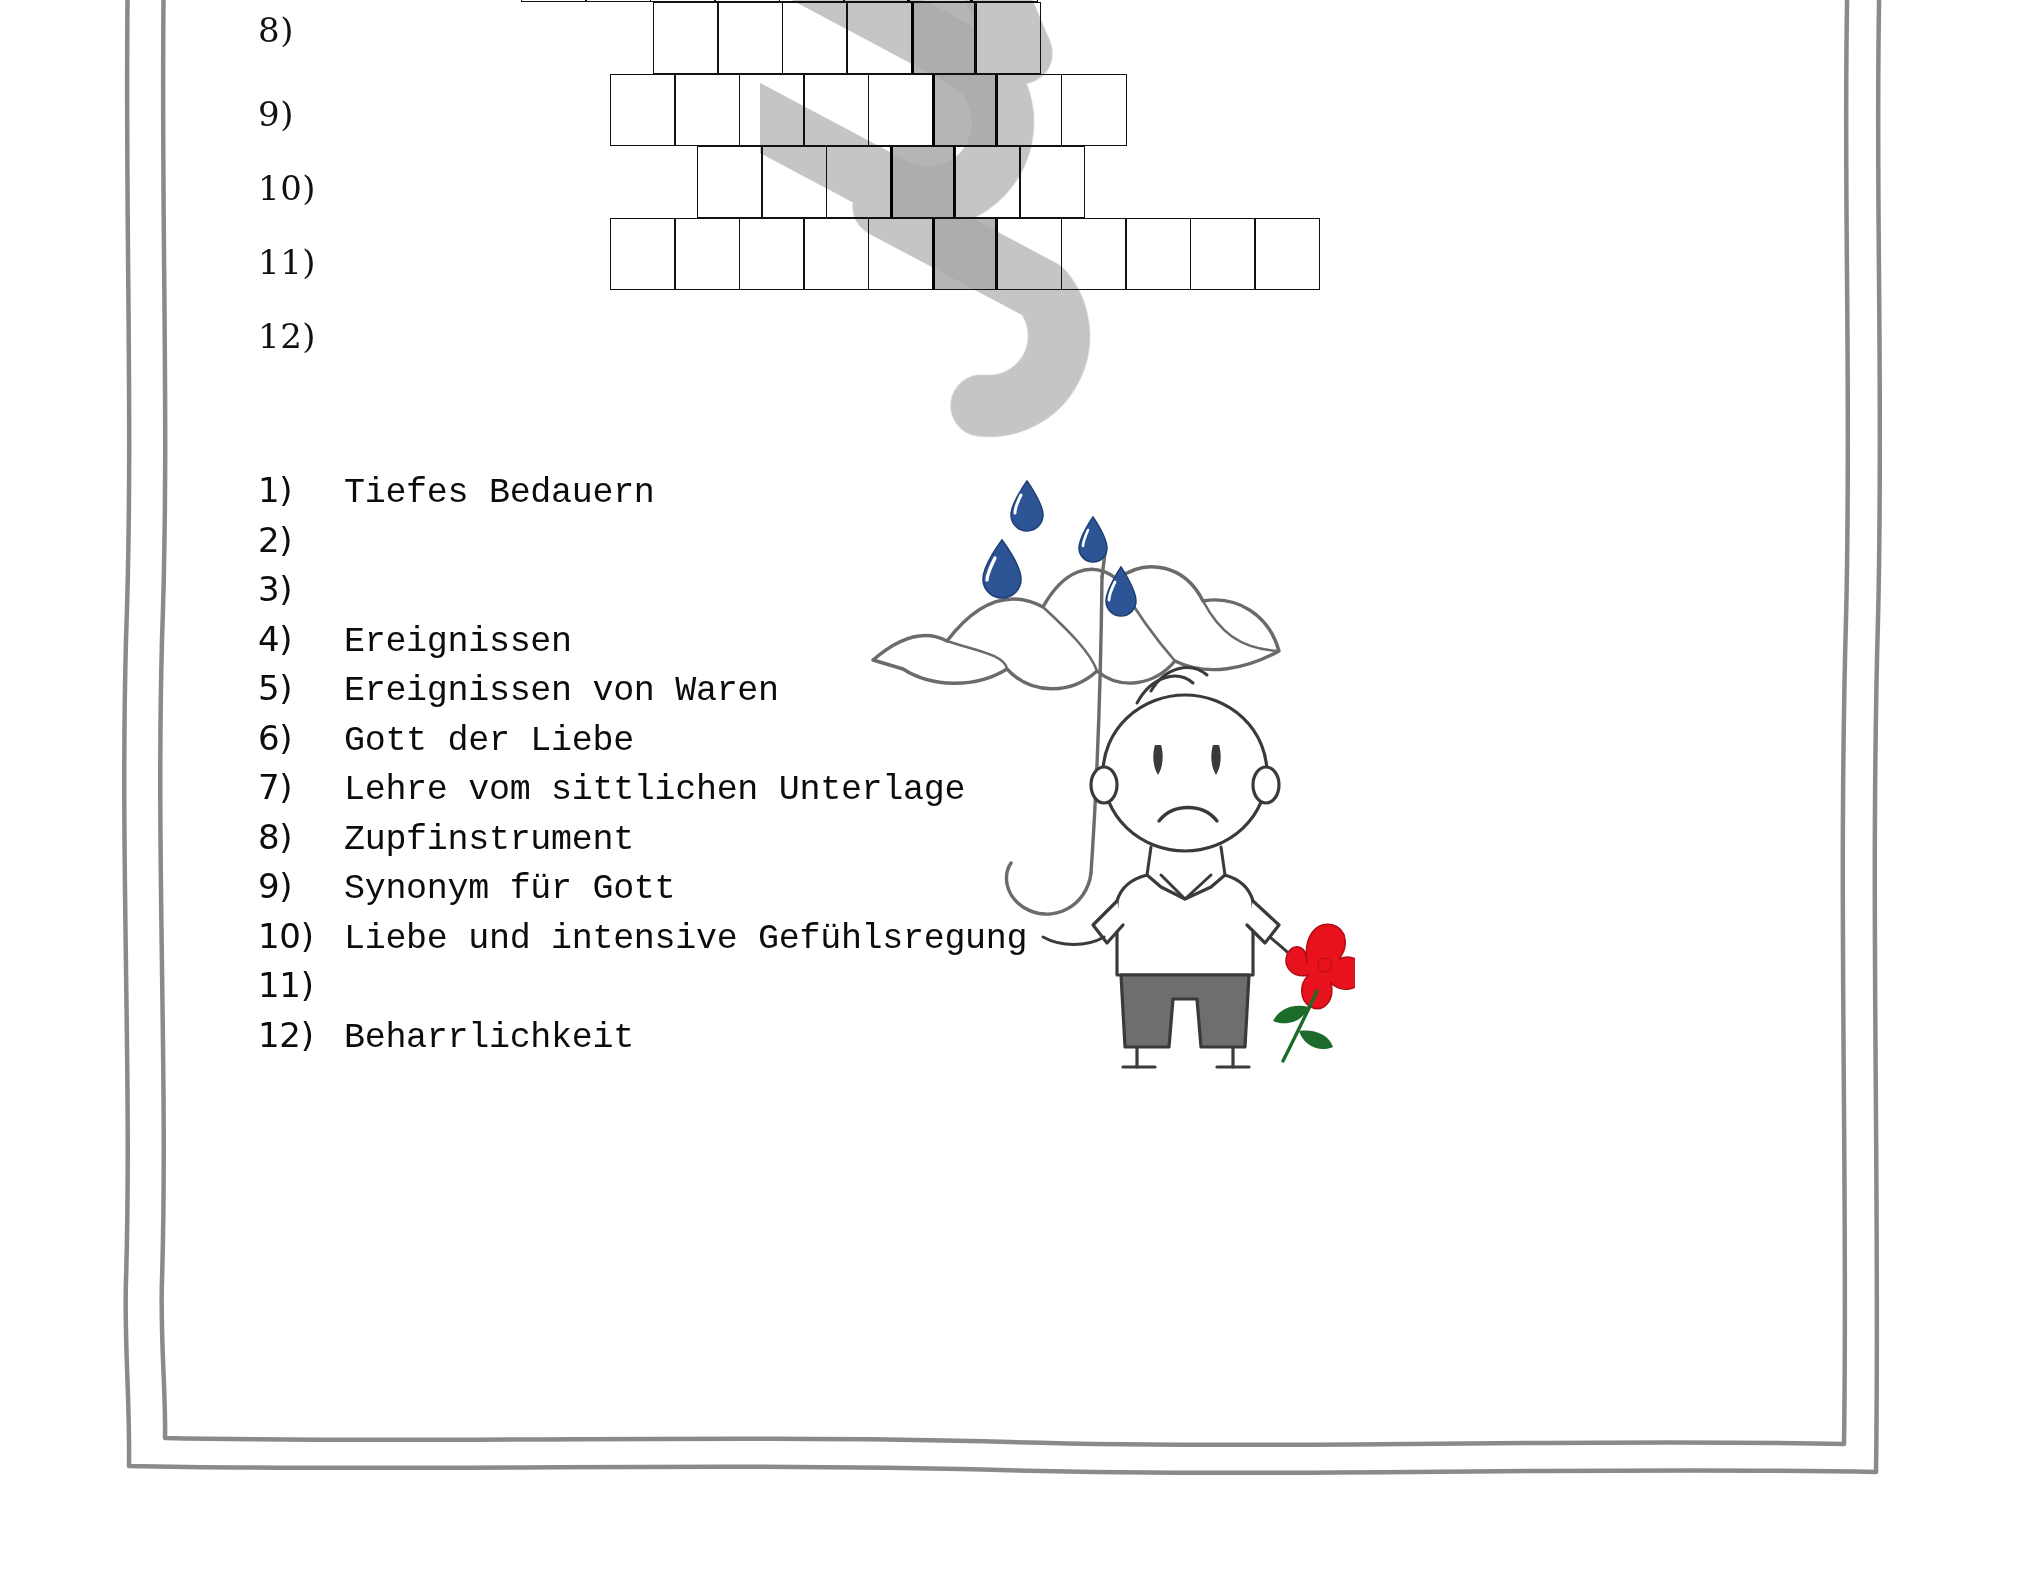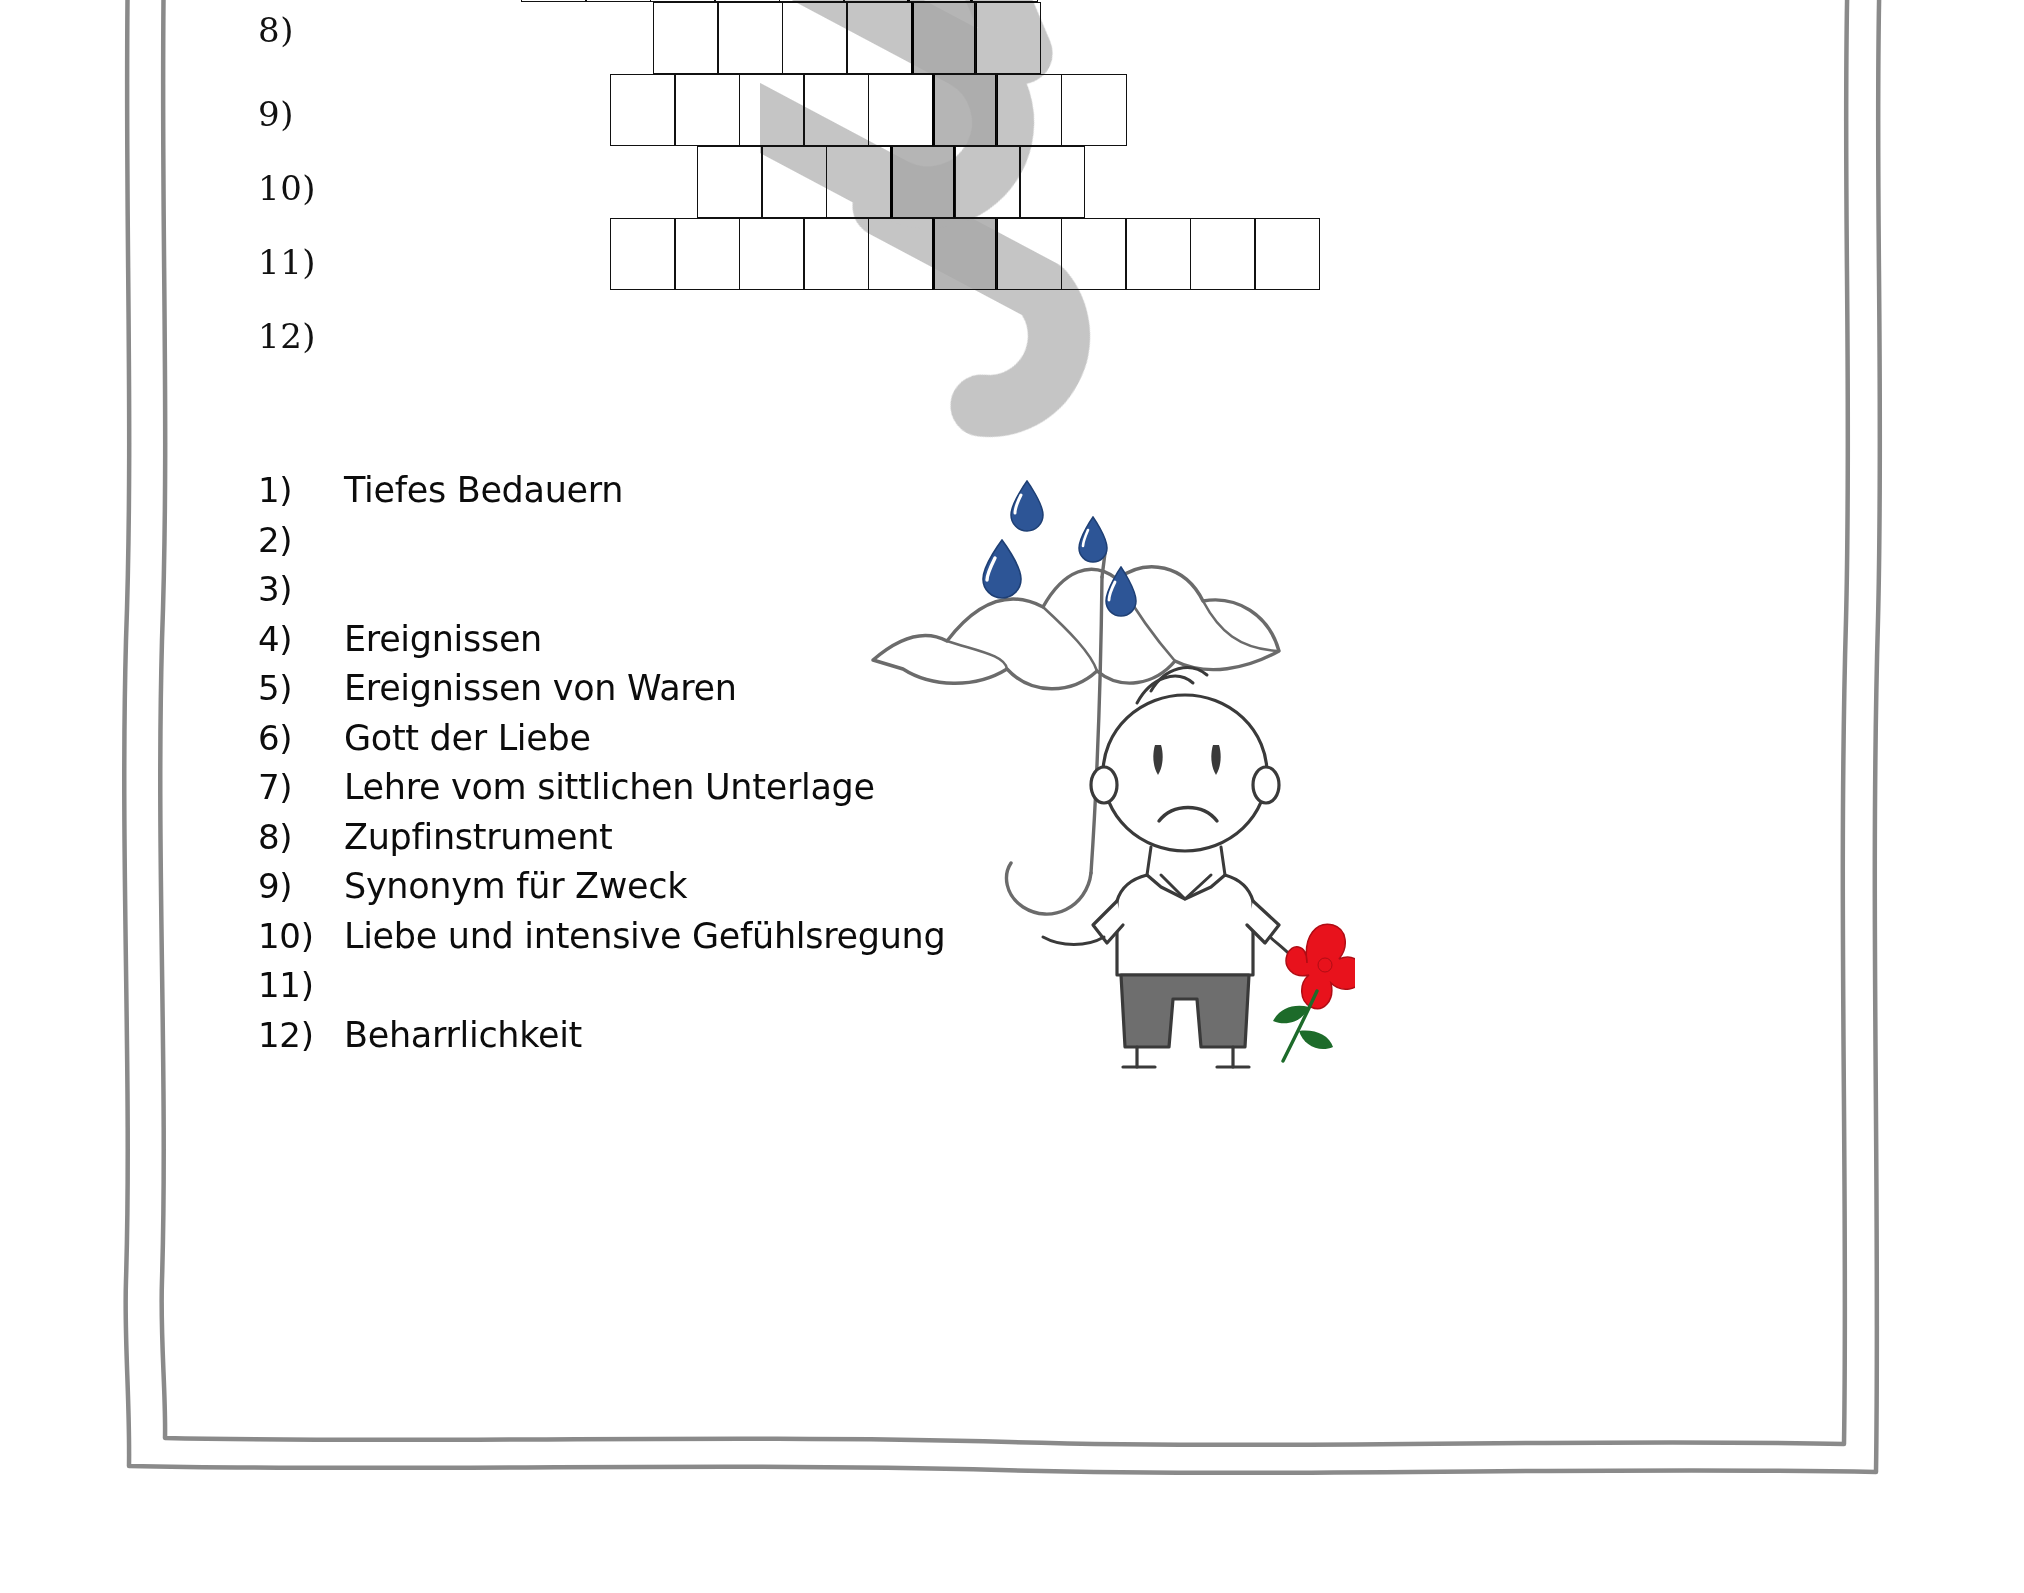--- a/index.html
+++ b/index.html
@@ -50,21 +50,21 @@
     font-size:35px;
     color:#0c0c0c;
     letter-spacing:-.3px;
   }
   .clue .num{
     width:86px;
     flex:0 0 86px;
     text-align:left;
     font-size:34px;
   }
-  .clue .txt{white-space:nowrap;}
+  .clue .txt{white-space:nowrap;font-family:Liberation Mono, monospace;}
 
   
   #illustration{position:absolute;left:855px;top:455px;width:500px;height:620px;}
 </style>
 </head>
 <body>
 
 <div id="watermark">
   <svg width="900" height="900" viewBox="0 0 900 900" xmlns="http://www.w3.org/2000/svg">
     <g transform="rotate(-62 450 450)" fill="none" stroke="#c2c2c2" stroke-width="62" stroke-linecap="round" stroke-linejoin="round" opacity="0.95">
@@ -165,21 +165,21 @@
     <div class="clue">
       <span class="num">7)</span>
       <span class="txt">Lehre vom sittlichen Unterlage</span>
     </div>
     <div class="clue">
       <span class="num">8)</span>
       <span class="txt">Zupfinstrument</span>
     </div>
     <div class="clue">
       <span class="num">9)</span>
-      <span class="txt">Synonym für Zweck</span>
+      <span class="txt">Synonym für Gott</span>
     </div>
     <div class="clue">
       <span class="num">10)</span>
       <span class="txt">Liebe und intensive Gefühlsregung</span>
     </div>
     <div class="clue">
       <span class="num">11)</span>
     </div>
     <div class="clue">
       <span class="num">12)</span>

